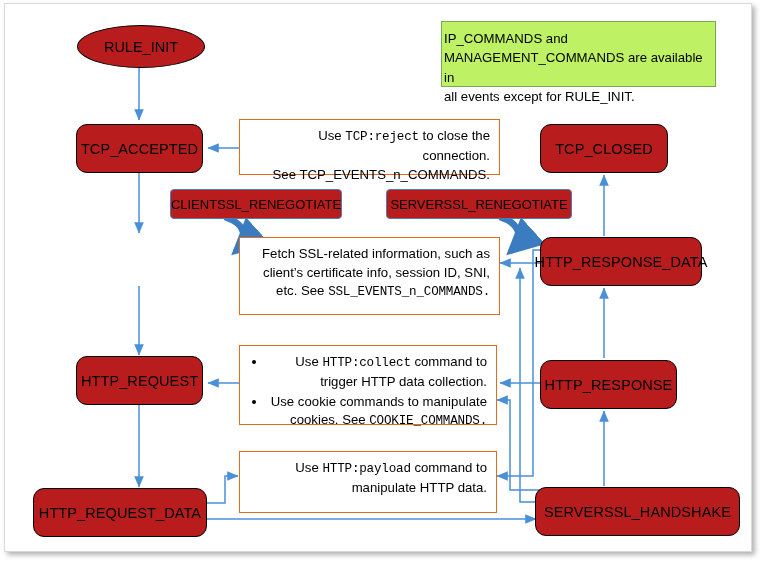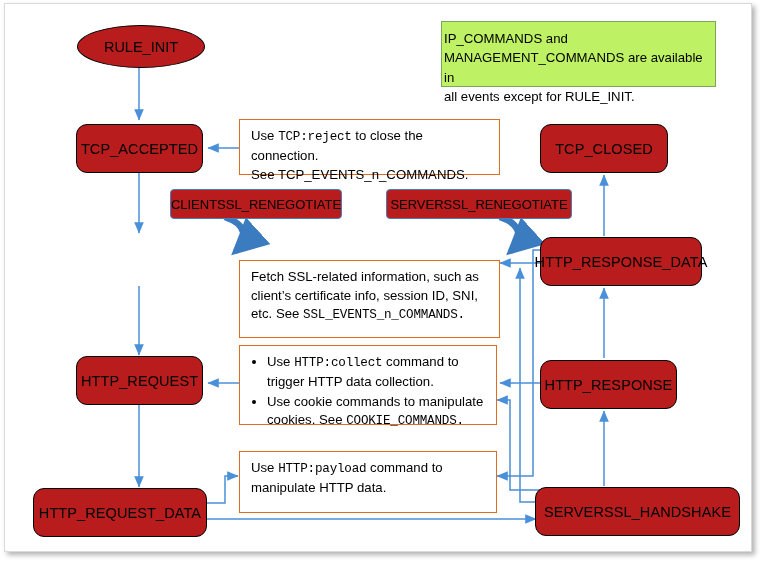--- a/index.html
+++ b/index.html
@@ -60,21 +60,21 @@
   .reneg-box {
     border: 1.3px solid #4a7ebb;
     border-radius: 4px;
     font-size: 13px;
     color: #000;
   }
   .callout {
     border: 1.4px solid #e06c1f;
     background: #ffffff;
     display: block;
-    text-align: left;
+    text-align: right;
     font-size: 13.2px;
     line-height: 1.42;
     color: #000;
     padding: 7px 9px 6px 11px;
   }
   .callout ul {
     margin: 0;
     padding-left: 16px;
     list-style: disc;
   }
@@ -204,21 +204,21 @@
 
   <div class="node reneg-box" style="left:386px; top:189px; width:186px; height:30px;">
     <span>SERVERSSL_RENEGOTIATE</span>
   </div>
 
   <div class="node callout" style="left:239px; top:119px; width:261px; height:56px;">
     <div><span>Use </span><span class="mono">TCP:reject</span><span> to close the connection.</span></div>
     <div>See TCP_EVENTS_n_COMMANDS.</div>
   </div>
 
-  <div class="node callout" style="left:239px; top:237px; width:261px; height:78px;margin-top:23px;">
+  <div class="node callout" style="left:239px; top:237px; width:261px; height:78px;">
     <div>Fetch SSL-related information, such as</div>
     <div>client’s certificate info, session ID, SNI,</div>
     <div><span>etc. See </span><span class="mono">SSL_EVENTS_n_COMMANDS.</span></div>
   </div>
 
   <div class="node callout" style="left:239px; top:345px; width:258px; height:80px;">
     <ul>
       <li><span>Use </span><span class="mono">HTTP:collect</span><span> command to trigger HTTP data collection.</span></li>
       <li><span>Use cookie commands to manipulate cookies. See </span><span class="mono">COOKIE_COMMANDS.</span></li>
     </ul>

